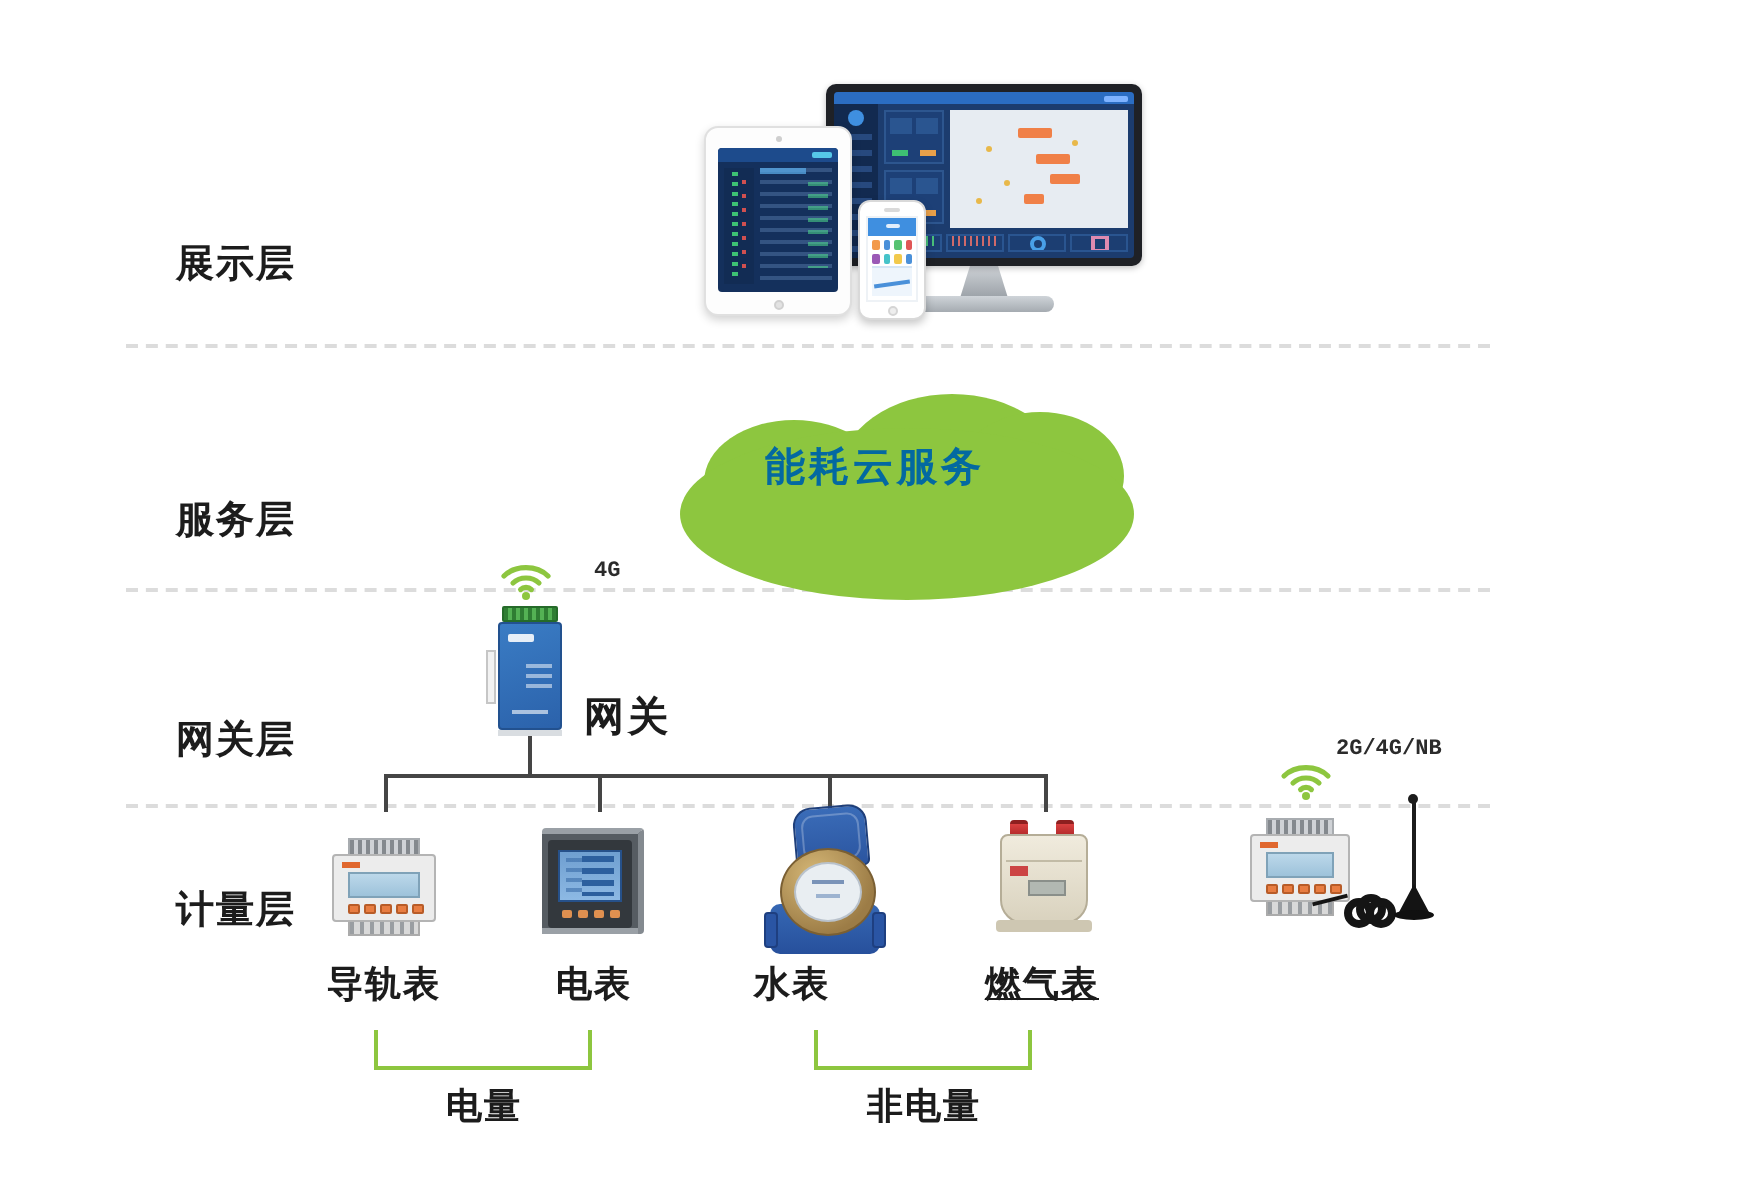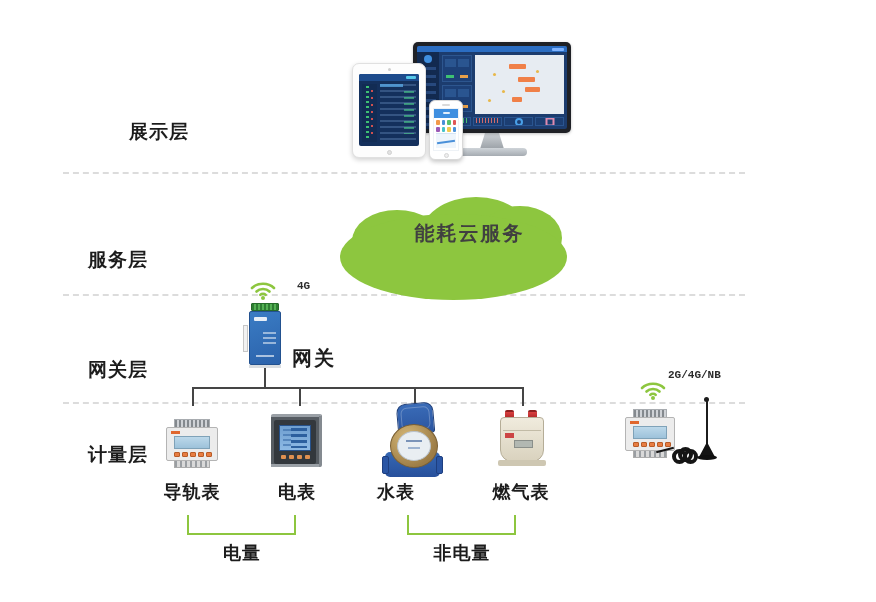--- a/index.html
+++ b/index.html
@@ -4,21 +4,21 @@
 <style>
   * { margin:0; padding:0; box-sizing:border-box; }
   html,body { background:#fff; }
   body { font-family:"Liberation Sans", sans-serif; }
   .canvas { position:relative; width:876px; height:602px; background:#ffffff; overflow:hidden; }
 
   
   .sep { position:absolute; left:63px; width:682px; height:0; border-top:2px dashed #dcdcdc; }
   .sep1 { top:172px; } .sep2 { top:294px; } .sep3 { top:402px; }
   .layer-label { position:absolute; left:88px; font-size:19px; font-weight:bold; color:#1c1c1c; letter-spacing:1px; }
-  .ll-display { top:119px;margin-left:41px; } .ll-service { top:247px; } .ll-gateway { top:357px; } .ll-metering { top:442px; }
+  .ll-display { top:119px; } .ll-service { top:247px; } .ll-gateway { top:357px; } .ll-metering { top:442px; }
 
   
   .monitor { position:absolute; left:413px; top:42px; width:158px; height:91px;
              background:#1f2126; border-radius:5px; padding:4px; z-index:1;
              box-shadow:0 1px 3px rgba(0,0,0,.25); }
   .monitor-screen { position:relative; width:100%; height:100%; background:#1c3c6e; border-radius:2px; overflow:hidden; }
   .ms-top { position:absolute; left:0; right:0; top:0; height:6px; background:#2b6dc2; }
   .ms-top-chip { position:absolute; right:3px; top:1.5px; width:12px; height:3px; background:#7fb3ff; border-radius:1px; }
   .ms-side { position:absolute; left:0; top:6px; bottom:0; width:22px; background:#122a50; }
   .ms-side-logo { position:absolute; left:7px; top:3px; width:8px; height:8px; border-radius:50%; background:#3f8fe0; }
@@ -91,21 +91,21 @@
   .ph-i5{background:#9b59b6;} .ph-i6{background:#45c3c9;} .ph-i7{background:#f2c94c;} .ph-i8{background:#4a90d9;}
   .ph-chart { position:absolute; left:2px; right:2px; bottom:2px; height:15px; background:#eef5fc; border-top:1px solid #d5e5f5; }
   .ph-line { position:absolute; left:5%; top:7px; width:90%; height:2px; background:#4a90d9; transform:rotate(-8deg); }
 
   
   .cloud-part { position:absolute; background:#8dc63f; border-radius:50%; }
   .cloud-bump  { left:420px; top:197px; width:112px; height:80px; }
   .cloud-bump2 { left:478px; top:206px; width:84px; height:64px; }
   .cloud-bump3 { left:352px; top:210px; width:90px; height:62px; }
   .cloud-body  { left:340px; top:214px; width:227px; height:86px; }
-  .cloud-text { position:absolute; left:356px; top:220px; width:227px; text-align:center; color:#404040; }
+  .cloud-text { position:absolute; left:324px; top:220px; width:227px; text-align:center; color:#0369a1; }
   .cloud-title { font-size:20px; font-weight:bold; letter-spacing:2px; }
   .cloud-cols { display:flex; justify-content:center; gap:24px; margin-top:7px; }
   .cloud-col { text-align:left; font-size:13px; font-weight:bold; line-height:16px; letter-spacing:1px; }
 
   
   .wifi { position:absolute; }
   .wifi1 { left:248px; top:277px; }
   .wifi2 { left:638px; top:377px; }
   .net-label { position:absolute; font-size:11px; font-weight:bold; color:#2b2b2b; font-family:"Liberation Mono","DejaVu Sans Mono",monospace; }
   .net-4g { left:287px; top:280px;margin-left:10px; }
@@ -206,21 +206,21 @@
   .ant-disc { position:absolute; left:697px; top:455px; width:20px; height:5px; border-radius:50%; background:#101010; }
   .ant-coil { position:absolute; left:672px; top:446px; width:28px; height:20px; }
   .ant-ring { position:absolute; width:15px; height:15px; border:4px solid #151515; border-radius:50%; }
   .ant-ring.r1 { left:0; top:3px; } .ant-ring.r2 { left:6px; top:1px; } .ant-ring.r3 { left:11px; top:3px; }
   .ant-cable { position:absolute; left:656px; top:449px; width:18px; height:2px; background:#151515; transform:rotate(-14deg); }
 
   
   .device-label { position:absolute; top:480px; transform:translateX(-50%);
                   font-size:18px; font-weight:bold; color:#1c1c1c; letter-spacing:1px; white-space:nowrap; }
   .dl-rail { left:192px; } .dl-electric { left:297px; } .dl-water { left:396px; }
-  .dl-gas { left:521px; } .dl-arcm { left:690px; }
+  .dl-gas { left:521px;text-decoration:underline; } .dl-arcm { left:690px; }
   .bracket { position:absolute; top:515px; width:109px; height:20px;
              border-left:2px solid #8dc63f; border-right:2px solid #8dc63f; border-bottom:2px solid #8dc63f; }
   .br1 { left:187px; } .br2 { left:407px; }
   .group-label { position:absolute; top:541px; transform:translateX(-50%);
                  font-size:18px; font-weight:bold; color:#1c1c1c; letter-spacing:1px; white-space:nowrap; }
   .gl1 { left:242px; } .gl2 { left:462px; }
 </style>
 </head>
 <body>
 

